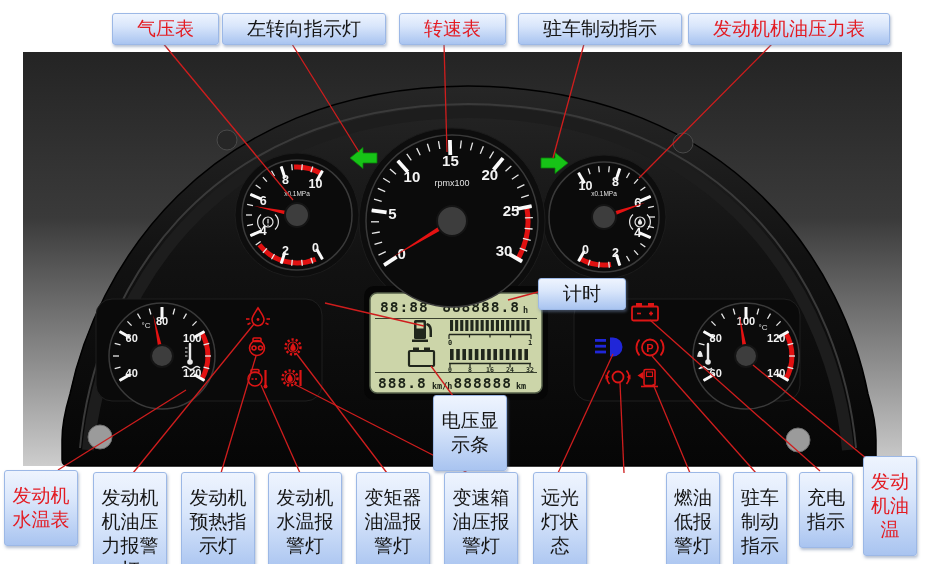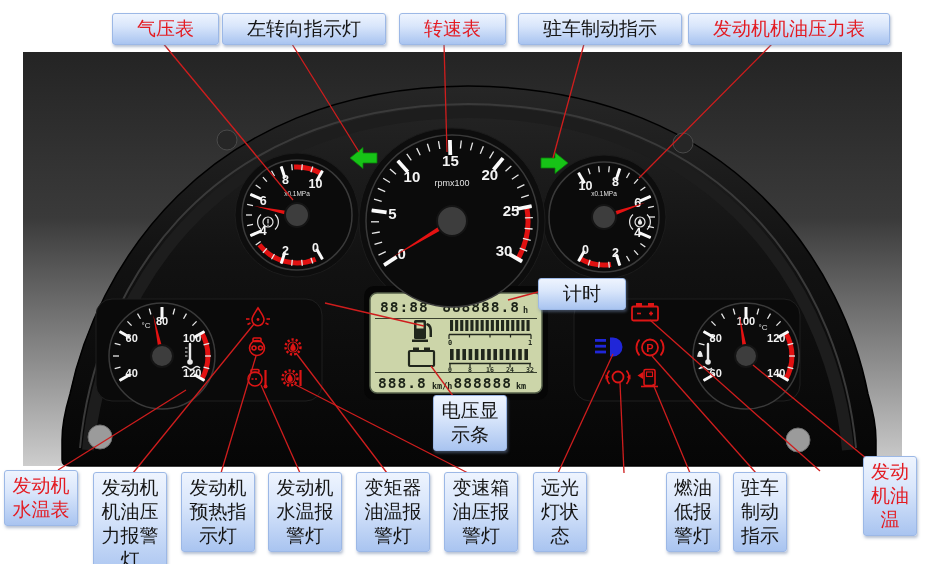--- a/index.html
+++ b/index.html
@@ -3,21 +3,21 @@
 <meta charset="utf-8">
 <style>
   html,body{margin:0;padding:0;background:#ffffff;}
   #stage{position:relative;width:937px;height:564px;overflow:hidden;background:#ffffff;
          font-family:"Liberation Sans",sans-serif;}
   #dash{position:absolute;left:0;top:0;}
   .lbl{position:absolute;z-index:5;
        background:linear-gradient(180deg,#eef4fe 0%,#d9e6fb 40%,#a9c4f0 100%);
        border:1px solid #9cb8e6;border-radius:3px;
        font:19px/1.27 "Liberation Sans",sans-serif;color:#151515;
-       text-align:center;padding:3px 5px;box-shadow:1px 2px 3px rgba(110,130,165,.5);}
+       text-align:center;padding:13px 5px;box-shadow:1px 2px 3px rgba(110,130,165,.5);}
   .lbl.red{color:#e31b22;}
   .nw{white-space:nowrap;padding:3px 24px;}
   .leader{stroke:#cf1d1d;stroke-width:1.3;}
   text.gn{font-family:"Liberation Sans",sans-serif;font-weight:bold;fill:#f3f3f3;}
   text.lcdt{font-family:"DejaVu Sans Mono",monospace;font-weight:bold;fill:#1c2318;letter-spacing:1px;}
   text.lcds{font-family:"DejaVu Sans Mono",monospace;font-weight:bold;fill:#1c2318;}
 </style>
 </head>
 <body>
 
@@ -477,15 +477,16 @@
 
 <div class="lbl red" style="left:4px;top:470px;width:62px">发动机水温表</div>
 <div class="lbl" style="left:93px;top:472px;width:62px">发动机机油压力报警灯</div>
 <div class="lbl" style="left:181px;top:472px;width:62px">发动机预热指示灯</div>
 <div class="lbl" style="left:268px;top:472px;width:62px">发动机水温报警灯</div>
 <div class="lbl" style="left:356px;top:472px;width:62px">变矩器油温报警灯</div>
 <div class="lbl" style="left:444px;top:472px;width:62px">变速箱油压报警灯</div>
 <div class="lbl" style="left:533px;top:472px;width:42px">远光灯状态</div>
 <div class="lbl" style="left:666px;top:472px;width:42px">燃油低报警灯</div>
 <div class="lbl" style="left:733px;top:472px;width:42px">驻车制动指示</div>
+<div class="lbl" style="left:799px;top:472px;width:42px">充电指示</div>
 <div class="lbl red" style="left:863px;top:456px;width:42px">发动机油温</div>
 
 </div>
 
 </body></html>

